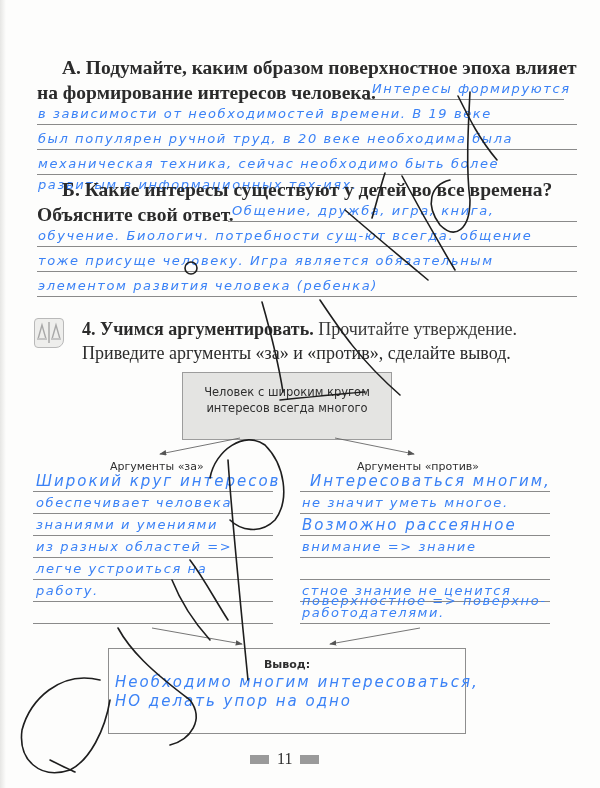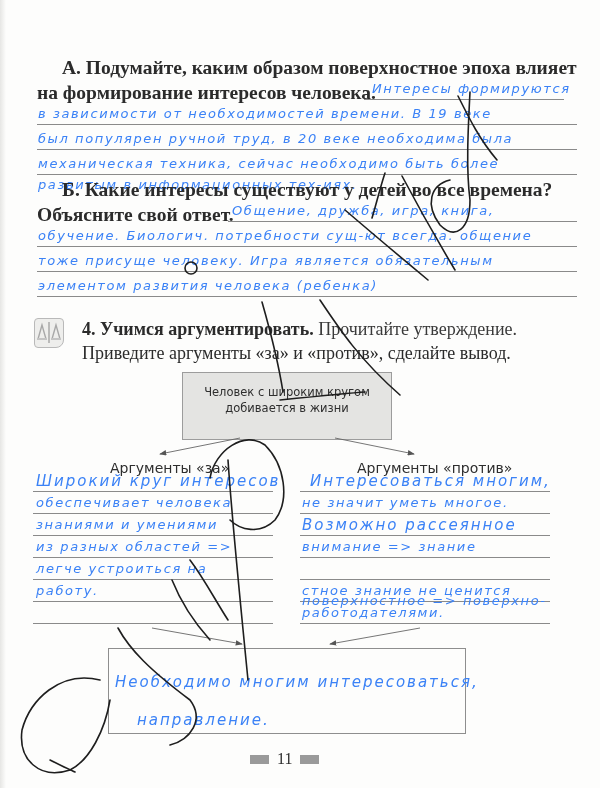--- a/index.html
+++ b/index.html
@@ -27,21 +27,21 @@
   .task4-title { position: absolute; left: 82px; top: 318px; font-family: Liberation Serif, serif;
     font-size: 18px; line-height: 23px; color: #2b2b2b; white-space: nowrap; }
   .task4-title b { font-weight: bold; }
   .task4-title .lite { color: #3a3a3a; }
 
   .statement-box { position: absolute; left: 182px; top: 372px; width: 208px; height: 66px;
     background: #e4e4e2; border: 1px solid #9c9c9c; }
   .statement-text { font-family: "DejaVu Sans", sans-serif; font-size: 11.5px; line-height: 16px;
     text-align: center; color: #2e2e2e; margin-top: 11px; }
 
-  .col-head { position: absolute; font-family: "DejaVu Sans", sans-serif; font-size: 14px; color: #2e2e2e; white-space: nowrap; }
+  .col-head { position: absolute; font-family: "DejaVu Sans", sans-serif; font-size: 11px; color: #2e2e2e; white-space: nowrap; }
 
   .conclusion-box { position: absolute; left: 108px; top: 648px; width: 356px; height: 84px;
     border: 1px solid #8e8e8e; background: #fdfdfc; }
   .conclusion-label { position: absolute; left: 0; right: 0; top: 9px; text-align: center;
     font-family: "DejaVu Sans", sans-serif; font-weight: bold; font-size: 11px; color: #2e2e2e; }
 
   .page-number-wrap { position: absolute; left: 250px; top: 750px; display: flex; align-items: center; gap: 8px; }
   .pn-block { width: 19px; height: 9px; background: #9a9a9a; }
   .pn-text { font-family: "Liberation Serif", serif; font-size: 16px; color: #2e2e2e; }
 
@@ -89,21 +89,21 @@
   </svg>
 </div>
 <div class="task4-title">
   <b>4. Учимся аргументировать.</b><span class="lite"> Прочитайте утверждение.</span>
 </div>
 <div class="task4-title lite" style="top:342px;">Приведите аргументы «за» и «против», сделайте вывод.</div>
 
 <div class="statement-box">
   <div class="statement-text">
     <div>Человек с широким кругом</div>
-    <div>добивается в жизни</div>
+    <div>интересов всегда многого</div>
   </div>
 </div>
 
 <div class="col-head" style="left:110px; top:460px;">Аргументы «за»</div>
 <div class="col-head" style="left:357px; top:460px;">Аргументы «против»</div>
 
 <div class="rule" style="left:33px; top:491px; width:240px;"></div>
 <div class="rule" style="left:33px; top:513px; width:240px;"></div>
 <div class="rule" style="left:33px; top:535px; width:240px;"></div>
 <div class="rule" style="left:33px; top:557px; width:240px;"></div>
@@ -128,22 +128,23 @@
 
 <div class="hw big" style="left:310px; top:472px;">Интересоваться многим,</div>
 <div class="hw" style="left:302px; top:495px;">не значит уметь многое.</div>
 <div class="hw big" style="left:302px; top:516px;">Возможно рассеянное</div>
 <div class="hw" style="left:302px; top:539px;">внимание =&gt; знание</div>
 <div class="hw" style="left:302px; top:593px;">поверхностное =&gt; поверхно-</div>
 <div class="hw" style="left:302px; top:583px;">стное знание не ценится</div>
 <div class="hw" style="left:302px; top:605px;">работодателями.</div>
 
 <div class="conclusion-box">
+  <div class="conclusion-label">Вывод:</div>
   <div class="hw big" style="left:6px; top:24px;">Необходимо многим интересоваться,</div>
-  <div class="hw big" style="left:28px; top:62px;">направление.</div>
+  <div class="hw big" style="left:6px; top:43px;">НО делать упор на одно</div>
 </div>
 
 <div class="page-number-wrap">
   <span class="pn-block"></span>
   <span class="pn-text">11</span>
   <span class="pn-block"></span>
 </div>
 
 <svg class="overlay" width="600" height="788" viewBox="0 0 600 788">
   <defs>

